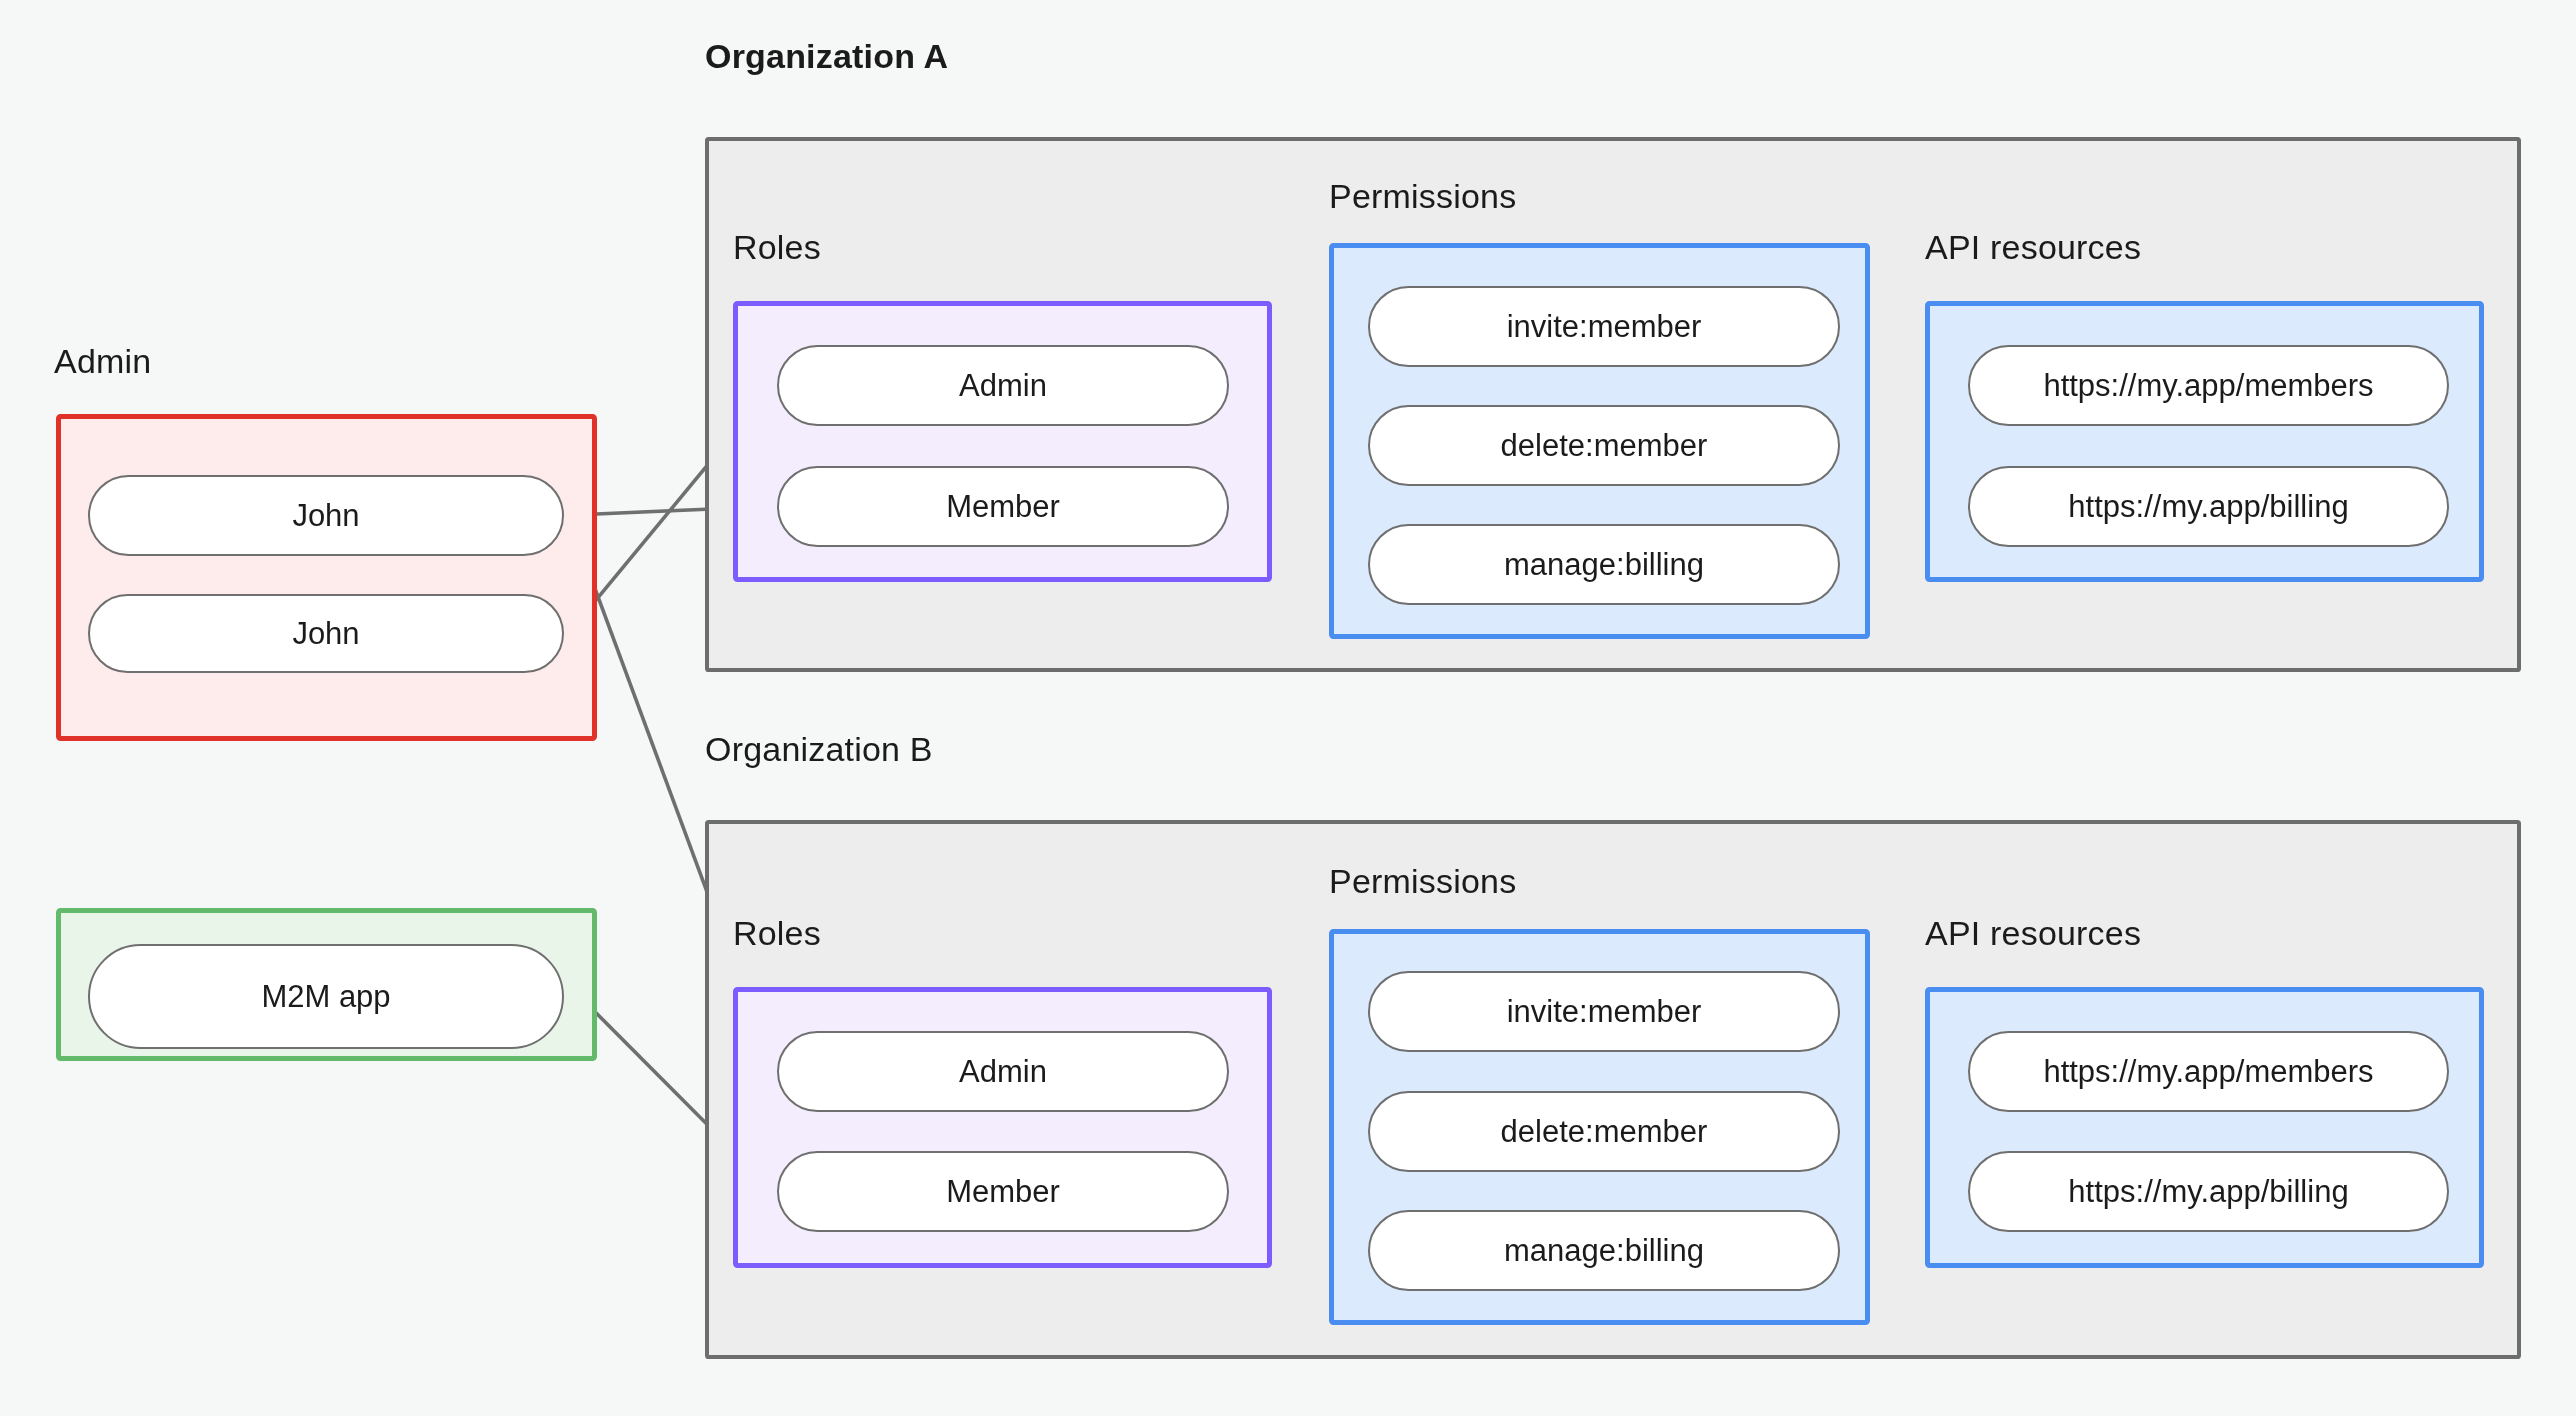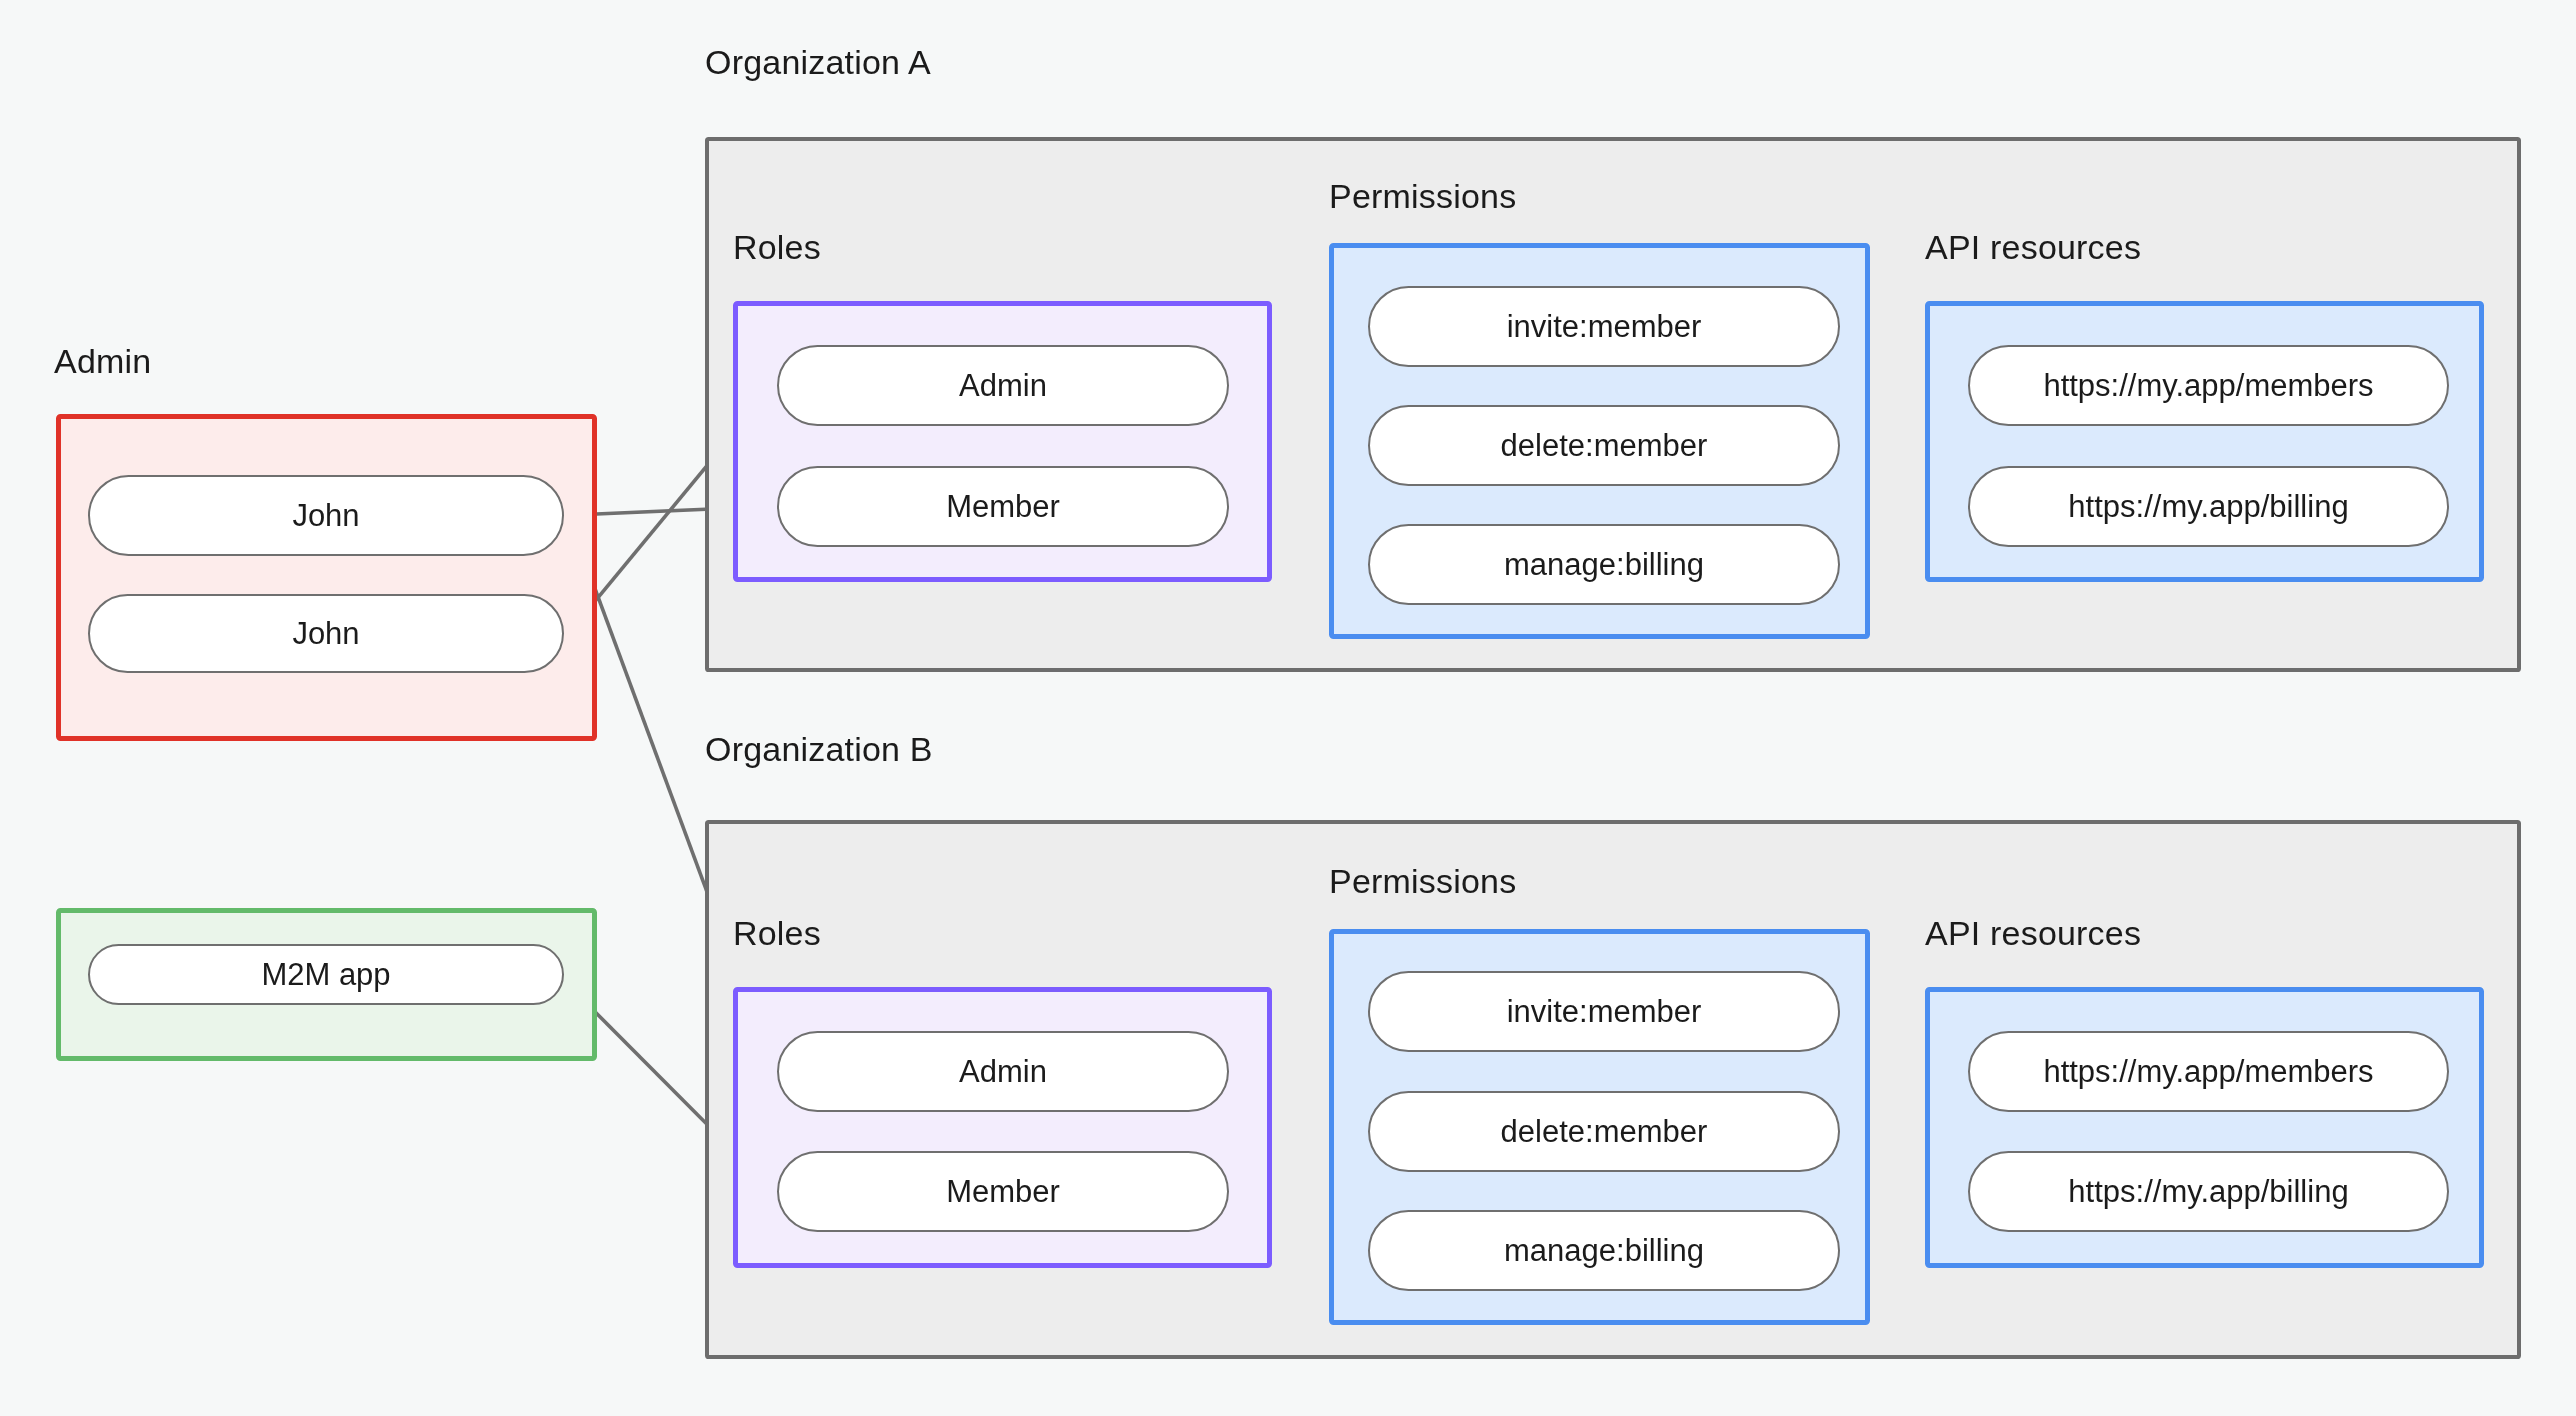--- a/index.html
+++ b/index.html
@@ -109,21 +109,21 @@
       <circle cx="858" cy="1189" r="12"></circle>
       <circle cx="858" cy="1322" r="12"></circle>
       <circle cx="1512" cy="1123" r="12"></circle>
       <circle cx="1512" cy="1256" r="12"></circle>
       <circle cx="1512" cy="1388" r="12"></circle>
       <circle cx="2178" cy="1189" r="12"></circle>
       <circle cx="2178" cy="1322" r="12"></circle>
     </g>
   </svg>
 
-  <div class="grp-label" style="left:705px; top:43px;">Organization A</div>
+  <div class="grp-label" style="left:705px; top:37px;font-weight:bold;">Organization A</div>
   <div class="container-box" style="left:705px; top:137px; width:1816px; height:535px;"></div>
 
   <div class="grp-label" style="left:733px; top:228px;">Roles</div>
   <div class="cat-box cat-roles" style="left:733px; top:301px; width:539px; height:281px;"></div>
   <div class="pill" style="left:777px; top:345px; width:452px; height:81px;">
     <span class="pill-label">Admin</span>
   </div>
   <div class="pill" style="left:777px; top:466px; width:452px; height:81px;">
     <span class="pill-label">Member</span>
   </div>
@@ -185,18 +185,18 @@
   <div class="grp-label" style="left:54px; top:342px;">Admin</div>
   <div class="cat-box cat-users" style="left:56px; top:414px; width:541px; height:327px;"></div>
   <div class="pill" style="left:88px; top:475px; width:476px; height:81px;">
     <span class="pill-label">John</span>
   </div>
   <div class="pill" style="left:88px; top:594px; width:476px; height:79px;">
     <span class="pill-label">John</span>
   </div>
 
   <div class="cat-box cat-m2m" style="left:56px; top:908px; width:541px; height:153px;"></div>
-  <div class="pill" style="left:88px; top:944px; width:476px; height:61px;text-align:center;">
+  <div class="pill" style="left:88px; top:944px; width:476px; height:105px;text-align:center;">
     <span class="pill-label">M2M app</span>
   </div>
 
 </div>
 
 
 </body></html>

